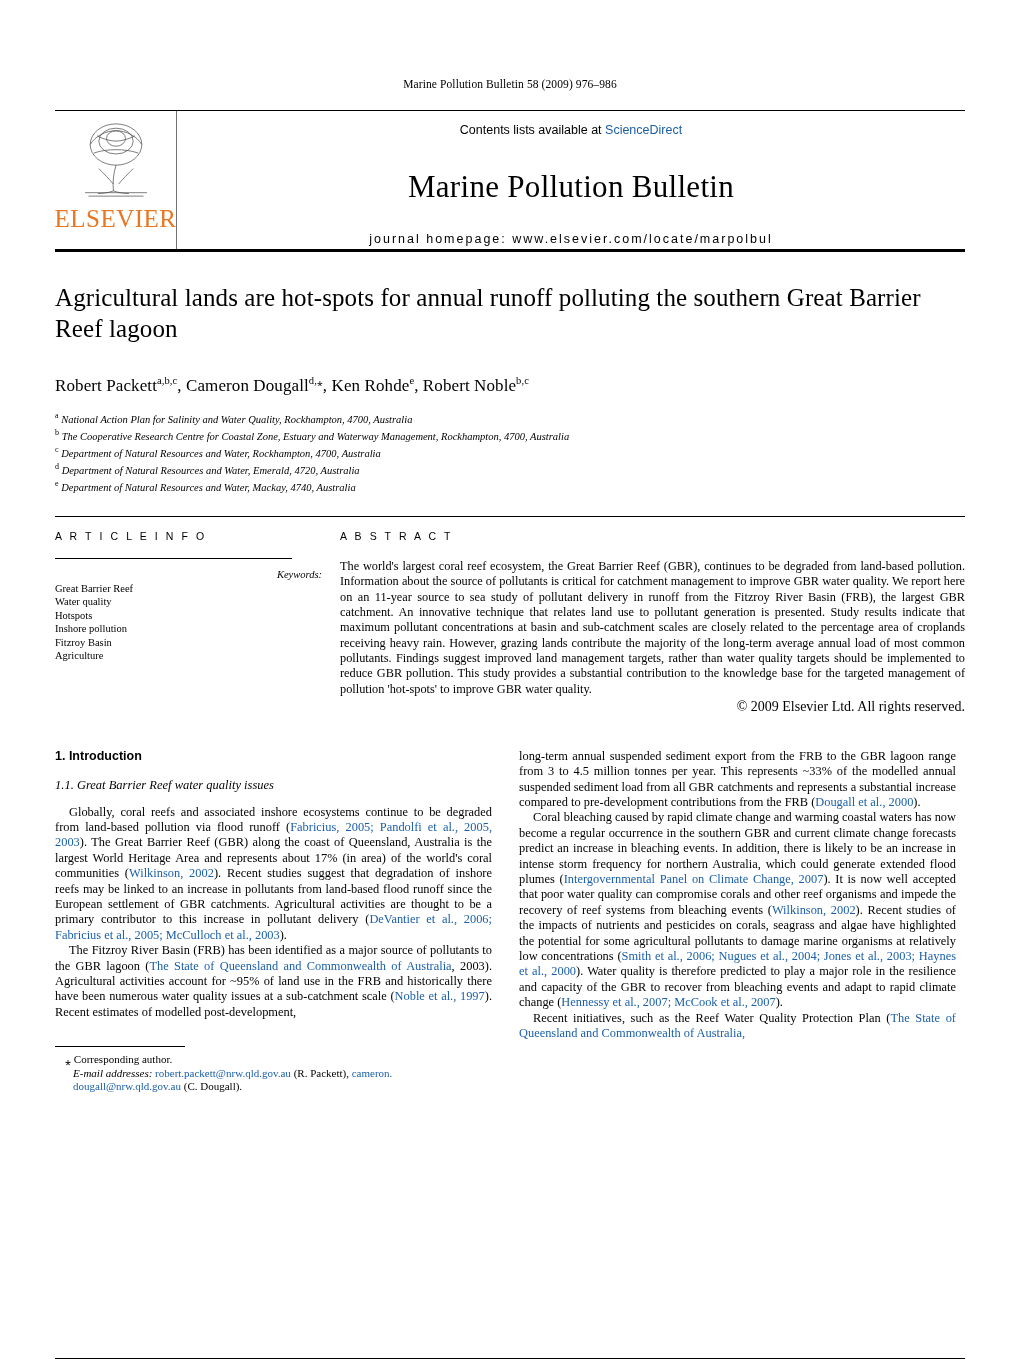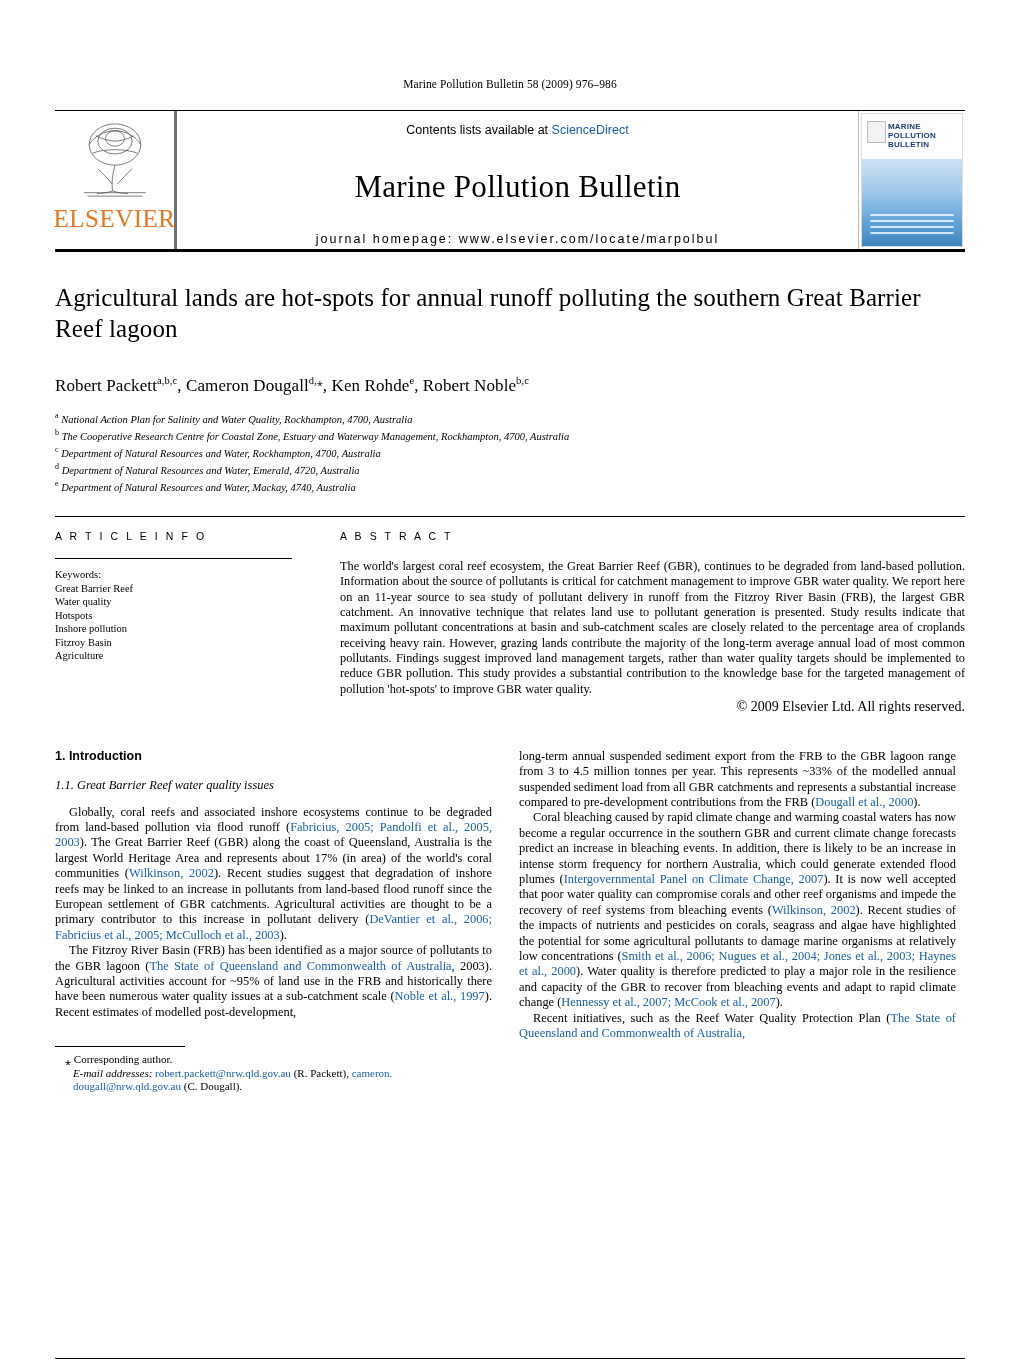--- a/index.html
+++ b/index.html
@@ -33,21 +33,21 @@
     margin: 20px 55px 0 55px;
     border-top: 1px solid #000;
     border-bottom: 3px solid #000;
     height: 138px;
     position: relative;
     display: flex;
     align-items: stretch;
   }
   .elsevier-block {
     width: 122px;
-    border-right: 3px solid #737373;
+    border-right: 1px solid #737373;
     position: relative;
     display: flex;
     flex-direction: column;
     align-items: center;
     justify-content: flex-start;
     padding-top: 6px;
     box-sizing: border-box;
   }
   .elsevier-tree {
     width: 86px;
@@ -184,20 +184,22 @@
     border-top: 1px solid #000;
     margin-top: 16px;
     margin-bottom: 9px;
     width: 237px;
   }
   .keywords {
     font-size: 10.5px;
     line-height: 13.5px;
   }
   .keywords .kwlabel {
+    font-style: italic;
+    text-align: right;
   }
   .abstract-col {
     flex: 1;
   }
   .abstract-text {
     margin-top: 17px;
     font-size: 12.3px;
     line-height: 15.3px;
     text-align: justify;
   }
@@ -296,32 +298,20 @@
       </svg>
       <div class="elsevier-word">ELSEVIER</div>
     </div>
     <div class="center-block">
       <div class="contents-line">
         <span>Contents lists available at </span><span class="sd">ScienceDirect</span>
       </div>
       <div class="journal-title">Marine Pollution Bulletin</div>
       <div class="homepage">journal homepage: www.elsevier.com/locate/marpolbul</div>
     </div>
-    <div class="cover-block">
-      <div class="cover-img">
-        <div class="cover-logo"></div>
-        <div class="cover-title">MARINE<br>POLLUTION<br>BULLETIN</div>
-        <div class="cover-waves">
-          <div></div>
-            <div></div>
-            <div></div>
-            <div></div>
-        </div>
-      </div>
-    </div>
   </div>
 
   <div class="title-area">
     <h1 class="article-title">Agricultural lands are hot-spots for annual runoff polluting the southern Great Barrier Reef lagoon</h1>
     <div class="authors">
       <span>Robert Packett</span><sup>a,b,c</sup>,
       <span>Cameron Dougall</span><sup>d,⁎</sup>,
       <span>Ken Rohde</span><sup>e</sup>,
       <span>Robert Noble</span><sup>b,c</sup>
     </div>

